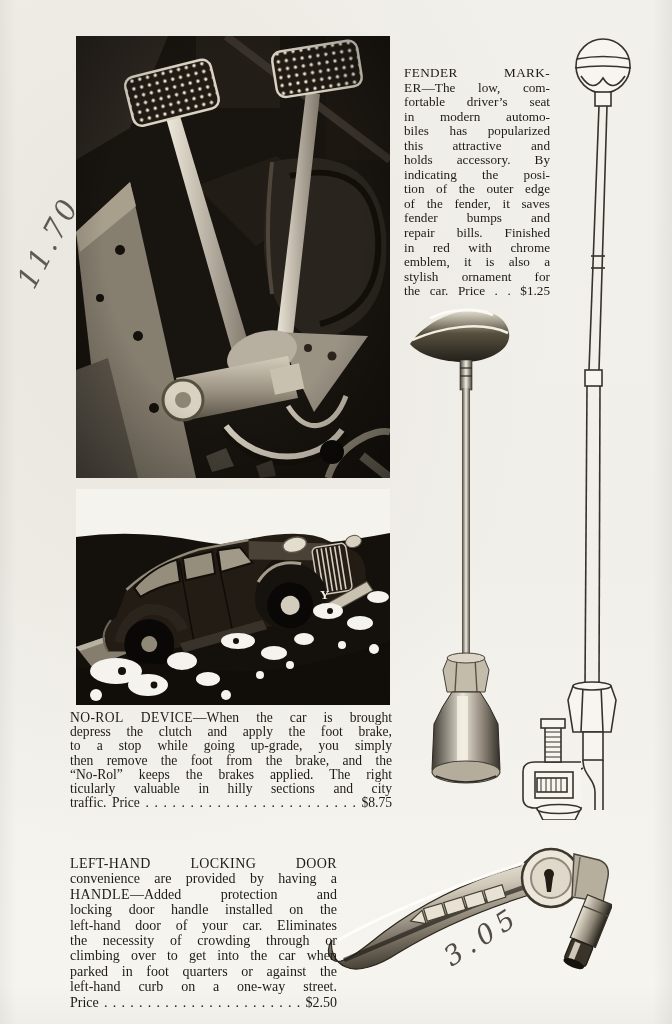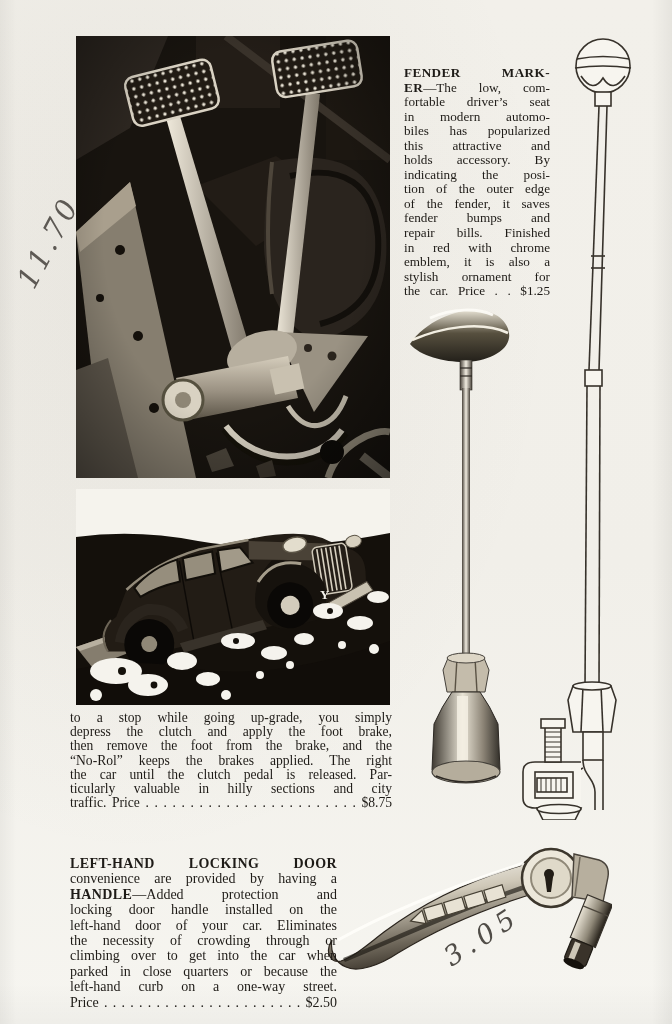--- a/index.html
+++ b/index.html
@@ -17,21 +17,21 @@
   }
   .article{position:absolute;}
   .article .line{
     text-align:justify;
     text-align-last:justify;
     height:var(--lh);
     line-height:var(--lh);
     overflow:hidden;
     white-space:nowrap;
   }
-  .article b{letter-spacing:.4px;font-weight:bold;}
+  .article b{letter-spacing:.4px;font-weight:normal;}
   #fender-article{left:404px;top:66px;width:146px;font-size:13.2px;--lh:14.55px;}
   #norol-article{left:70px;top:711px;width:322px;font-size:13.6px;--lh:14.2px;}
   #door-article{left:70px;top:856px;width:267px;font-size:14px;--lh:15.4px;}
   .figure{position:absolute;}
   #fig-pedals{left:76px;top:36px;width:314px;height:442px;}
   #fig-car{left:76px;top:489px;width:314px;height:216px;}
   #fig-marker-short{left:408px;top:300px;width:105px;height:492px;}
   #fig-marker-tall{left:515px;top:20px;width:150px;height:800px;}
   #fig-handle{left:322px;top:826px;width:290px;height:152px;}
   .handwriting{
@@ -351,38 +351,38 @@
       <div class="line"><span>of the fender, it saves</span></div>
       <div class="line"><span>fender bumps and</span></div>
       <div class="line"><span>repair bills. Finished</span></div>
       <div class="line"><span>in red with chrome</span></div>
       <div class="line"><span>emblem, it is also a</span></div>
       <div class="line"><span>stylish ornament for</span></div>
       <div class="line"><span>the car. Price . . $1.25</span></div>
     </div>
 
   <div id="norol-article" class="article">
+      <div class="line"><span></span><b>NO-ROL DEVICE</b><span>—When the car is brought</span></div>
+      <div class="line"><span>depress the clutch and apply the foot brake,</span></div>
       <div class="line"><span>to a stop while going up-grade, you simply</span></div>
-      <div class="line"><span>depress the clutch and apply the foot brake,</span></div>
       <div class="line"><span>then remove the foot from the brake, and the</span></div>
       <div class="line"><span>“No-Rol” keeps the brakes applied. The right</span></div>
-      <div class="line"><span>the car until the clutch pedal is released. Par-</span></div>
       <div class="line"><span>ticularly valuable in hilly sections and city</span></div>
       <div class="line"><span>traffic. Price . . . . . . . . . . . . . . . . . . . . . . . . $8.75</span></div>
     </div>
 
   <div id="door-article" class="article">
       <div class="line"><span></span><b>LEFT-HAND LOCKING DOOR</b><span></span></div>
       <div class="line"><span>convenience are provided by having a</span></div>
       <div class="line"><span></span><b>HANDLE</b><span>—Added protection and</span></div>
       <div class="line"><span>locking door handle installed on the</span></div>
       <div class="line"><span>left-hand door of your car. Eliminates</span></div>
       <div class="line"><span>the necessity of crowding through or</span></div>
       <div class="line"><span>climbing over to get into the car when</span></div>
-      <div class="line"><span>parked in close quarters or because the</span></div>
+      <div class="line"><span>parked in foot quarters or against the</span></div>
       <div class="line"><span>left-hand curb on a one-way street.</span></div>
       <div class="line"><span>Price . . . . . . . . . . . . . . . . . . . . . . . $2.50</span></div>
     </div>
 
   <div id="hw-left" class="handwriting">11.70</div>
 
   <div id="hw-right" class="handwriting">3.05</div>
 
 </div>
 

